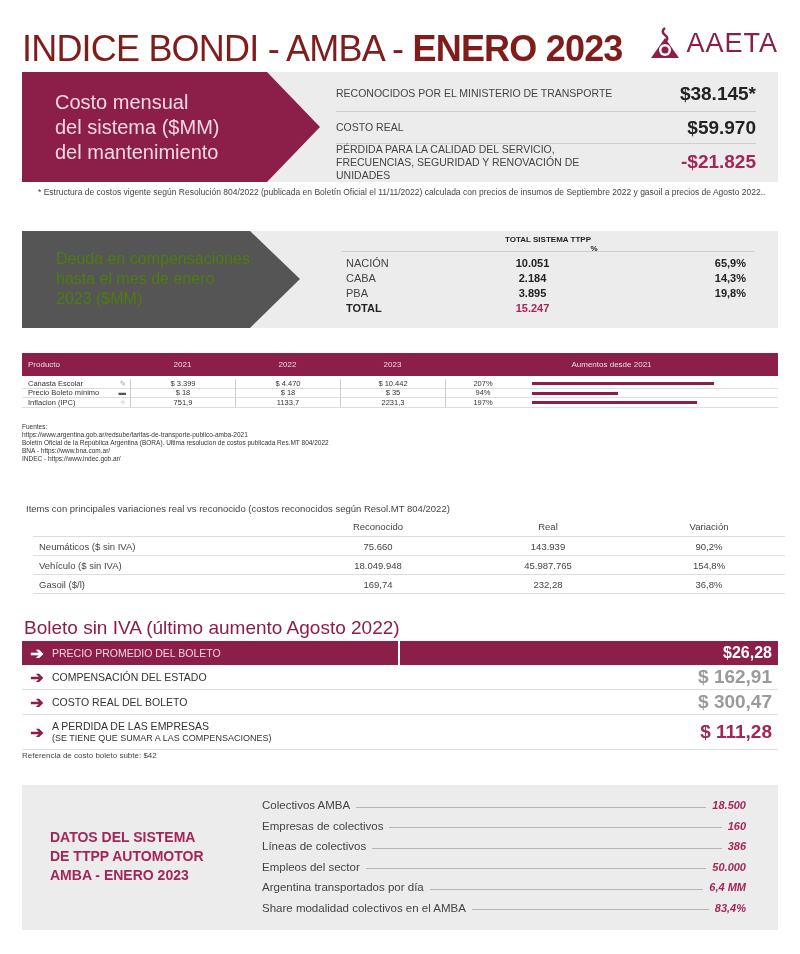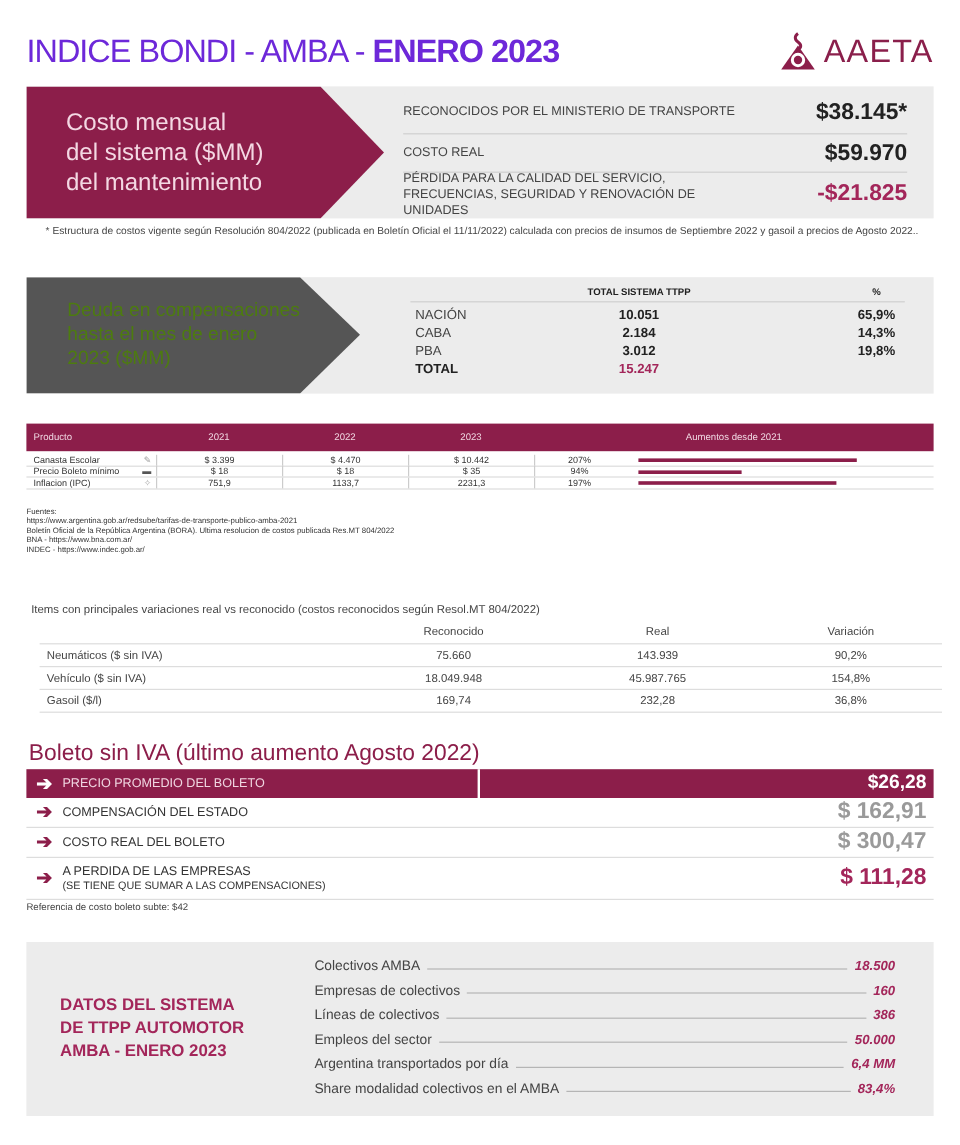--- a/index.html
+++ b/index.html
@@ -1,20 +1,20 @@
 <!DOCTYPE html>
 <html><head>
 <meta charset="utf-8">
 <style>
   * { box-sizing: border-box; margin: 0; padding: 0; }
   html, body { width: 800px; height: 954px; background: #ffffff; overflow: hidden; }
   body { font-family: "Liberation Sans", sans-serif; color: #333; position: relative; }
 
   .header { position: absolute; left: 22px; top: 26px; width: 760px; height: 44px; }
-  .title { position: absolute; left: 0; top: 2px; font-size: 27px; color: #6d28d9; letter-spacing: -0.8px; font-family: "Liberation Sans", sans-serif; }
+  .title { position: absolute; left: 0; top: 2px; font-size: 36px; color: #7f1d1d; letter-spacing: -0.8px; font-family: "Liberation Sans", sans-serif; }
   .title .light { font-weight: normal; }
   .title .bold { font-weight: bold; }
   .logo { position: absolute; right: 4px; top: 0; display: flex; align-items: center; gap: 4px; }
   .logo-text { font-size: 27px; color: #8a1f4b; letter-spacing: 1px; font-weight: normal; }
 
   
   .s1 { position: absolute; left: 22px; top: 72px; width: 756px; height: 110px; background: #ececec; }
   .arrow-box { position: absolute; left: 0; top: 0; height: 110px; width: 298px; }
   .arrow-box svg { position: absolute; left: 0; top: 0; }
   .arrow-text { position: absolute; left: 33px; top: 18px; color: #f4d8e3; font-size: 20px; line-height: 25px; }
@@ -23,21 +23,21 @@
   .s1-row:last-child { border-bottom: none; }
   .s1-row .lbl { font-size: 10.5px; color: #444; line-height: 13px; }
   .s1-row .val { font-size: 19px; font-weight: bold; color: #222; }
   .s1-row .val.neg { color: #a3265a; }
   .footnote { position: absolute; left: 22px; top: 187px; width: 760px; font-size: 8.5px; color: #444; line-height: 11px; margin-left: 16px; }
 
   
   .s2 { position: absolute; left: 22px; top: 231px; width: 756px; height: 97px; background: #ececec; }
   .arrow-text2 { position: absolute; left: 34px; top: 18px; color: #4d7c0f; font-size: 16px; line-height: 20px; }
   .s2-table { position: absolute; left: 320px; top: 4px; width: 412px; font-size: 11px; }
-  .s2-head { display: flex; border-bottom: 1px solid #cfcfcf; height: 17px; font-size: 8px; font-weight: bold; color: #333; align-items: center; }
+  .s2-head { display: flex; border-bottom: 1px solid #cfcfcf; height: 17px; font-size: 8px; font-weight: bold; color: #333; align-items: center; flex-direction: column; }
   .s2-row { display: flex; height: 15px; align-items: center; }
   .c-name { width: 108px; padding-left: 4px; color: #444; }
   .c-tot { width: 165px; text-align: center; font-weight: bold; color: #222; }
   .c-pct { width: 139px; text-align: right; padding-right: 8px; font-weight: bold; color: #222; }
   .s2-row.total .c-name { font-weight: bold; color: #222; }
   .s2-row.total .c-tot { color: #a3265a; }
 
   
   .s3 { position: absolute; left: 22px; top: 353px; width: 756px; }
   .s3-head { display: flex; height: 23px; background: #8c1e4a; color: #f0d6e1; font-size: 8px; align-items: center; }
@@ -152,21 +152,21 @@
       <span class="c-tot">10.051</span>
       <span class="c-pct">65,9%</span>
     </div>
     <div class="s2-row">
       <span class="c-name">CABA</span>
       <span class="c-tot">2.184</span>
       <span class="c-pct">14,3%</span>
     </div>
     <div class="s2-row">
       <span class="c-name">PBA</span>
-      <span class="c-tot">3.012</span>
+      <span class="c-tot">3.895</span>
       <span class="c-pct">19,8%</span>
     </div>
     <div class="s2-row total">
       <span class="c-name">TOTAL</span>
       <span class="c-tot">15.247</span>
       <span class="c-pct"></span>
     </div>
   </div>
 </div>
 

